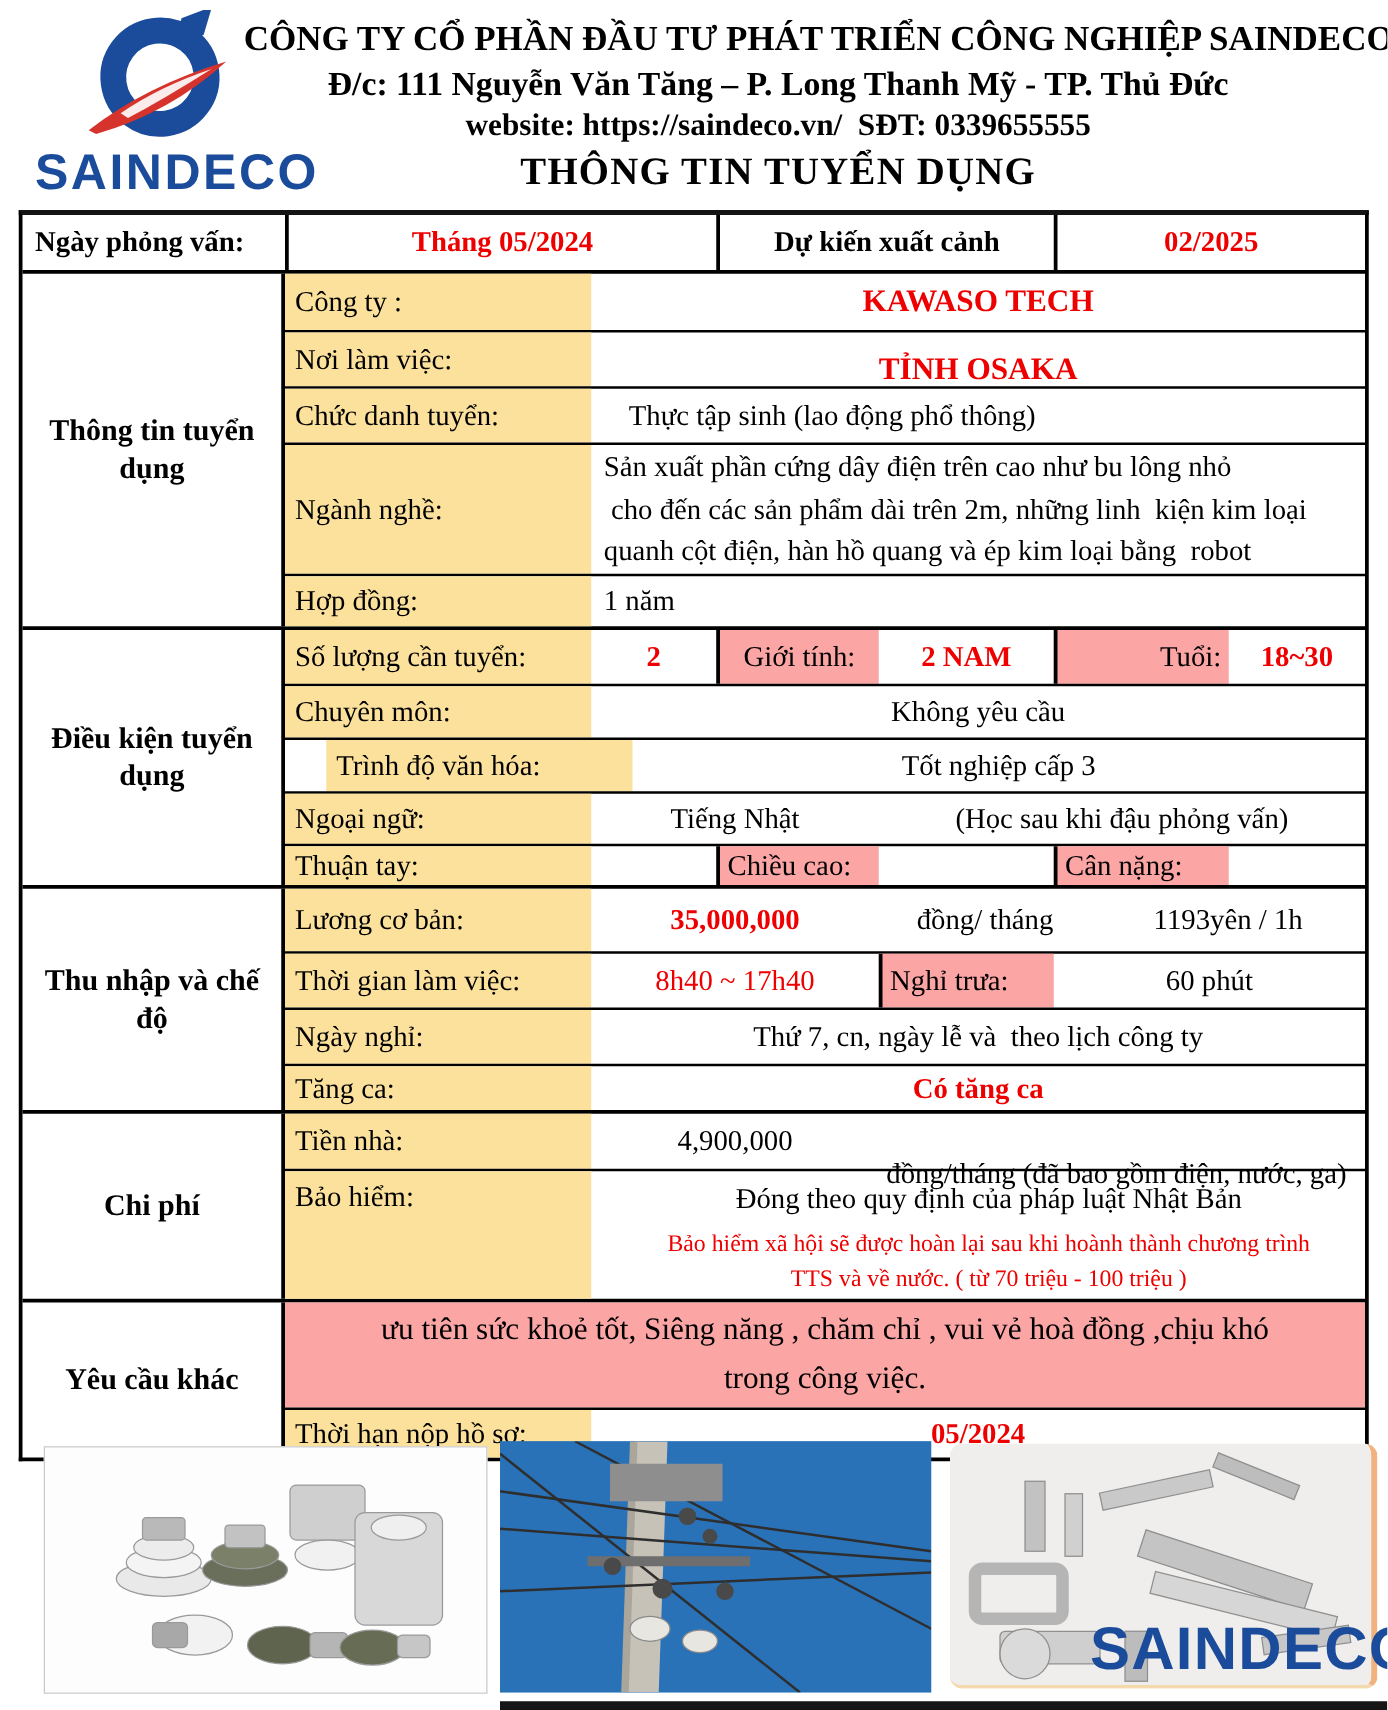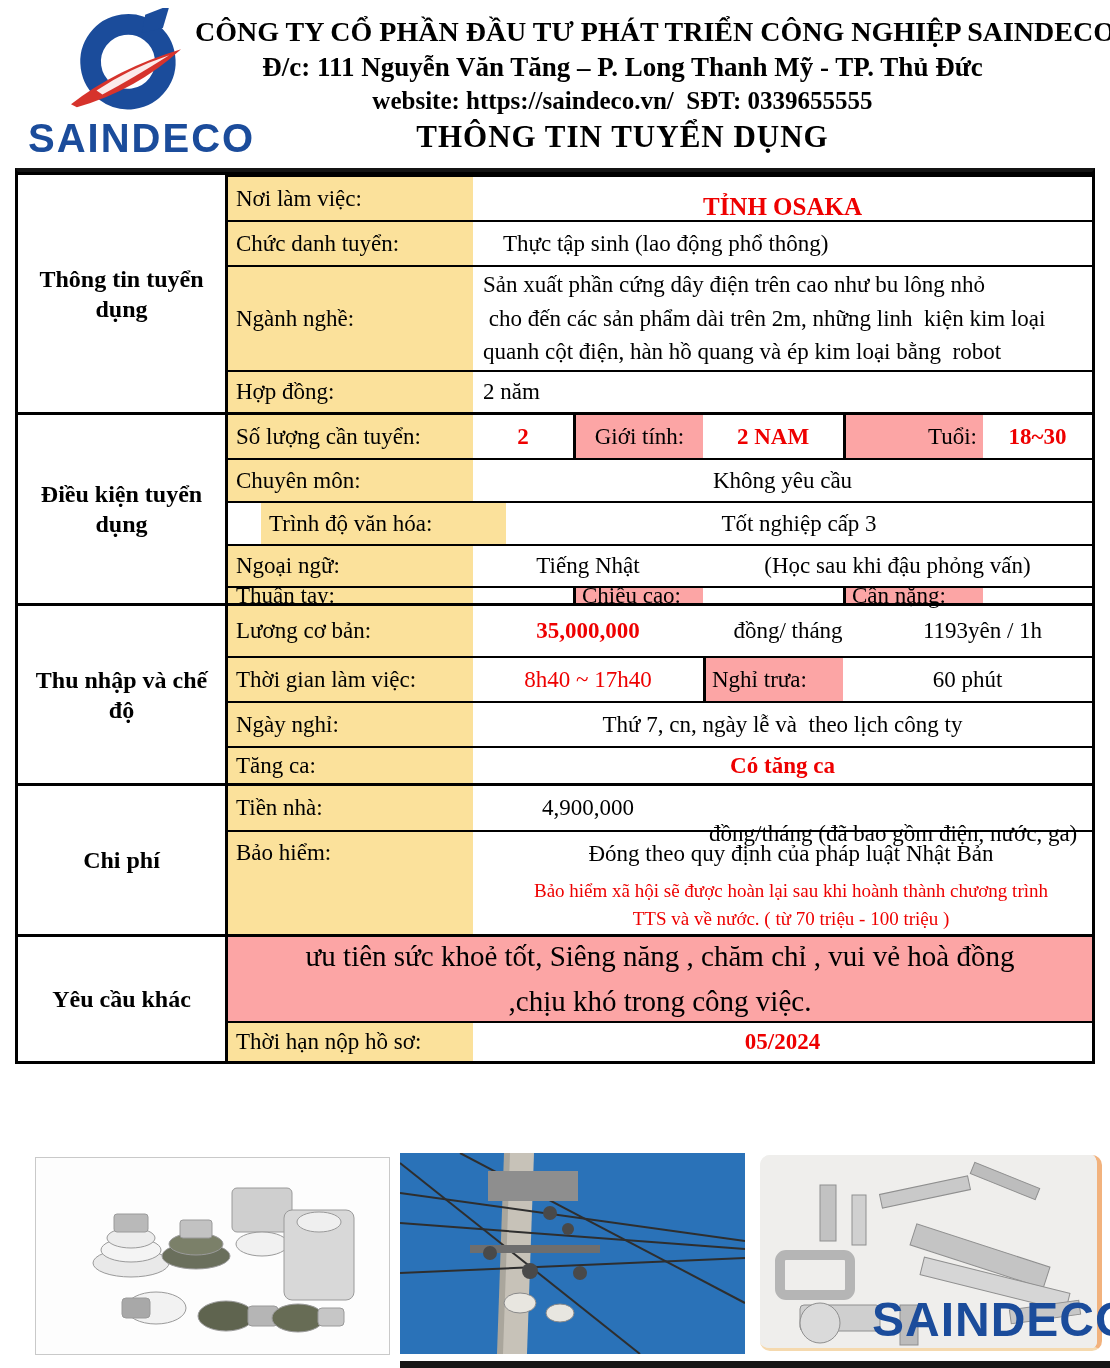--- a/index.html
+++ b/index.html
@@ -81,43 +81,53 @@
 
   <div class="head-text">
     <div class="head-line1">CÔNG TY CỔ PHẦN ĐẦU TƯ PHÁT TRIỂN CÔNG NGHIỆP SAINDECO</div>
     <div class="head-line2">Đ/c: 111 Nguyễn Văn Tăng – P. Long Thanh Mỹ - TP. Thủ Đức</div>
     <div class="head-line3">website: https://saindeco.vn/  SĐT: 0339655555</div>
     <div class="head-title">THÔNG TIN TUYỂN DỤNG</div>
   </div>
 
   <div class="tbl">
 
+    <div class="sec first toprow" style="height:44px;">
+      <div class="cell c1">Ngày phỏng vấn:</div>
+      <div class="cell c2 ctr red b bl3">Tháng 05/2024</div>
+      <div class="cell c3 ctr bl3">Dự kiến xuất cảnh</div>
+      <div class="cell c4 ctr red b bl3">02/2025</div>
+    </div>
 
     <div class="sec">
       <div class="secname">Thông tin tuyển dụng</div>
       <div class="rows">
+        <div class="row first" style="height:45px;">
+          <div class="cell lbl">Công ty :</div>
+          <div class="cell grow ctr red b" style="font-size:25px;">KAWASO TECH</div>
+        </div>
         <div class="row" style="height:45px;">
           <div class="cell lbl">Nơi làm việc:</div>
           <div class="cell grow ctr red b" style="font-size:25px;margin-top:16px;">TỈNH OSAKA</div>
         </div>
         <div class="row" style="height:45px;gap:20px;">
           <div class="cell lbl">Chức danh tuyển:</div>
           <div class="cell grow padl">Thực tập sinh (lao động phổ thông)</div>
         </div>
         <div class="row" style="height:105px;">
           <div class="cell lbl">Ngành nghề:</div>
           <div class="grow stack padl" style="line-height:1.45;">
             <div class="pre">Sản xuất phần cứng dây điện trên cao như bu lông nhỏ</div>
             <div class="pre"> cho đến các sản phẩm dài trên 2m, những linh  kiện kim loại</div>
             <div class="pre">quanh cột điện, hàn hồ quang và ép kim loại bằng  robot</div>
           </div>
         </div>
         <div class="row" style="height:42px;">
           <div class="cell lbl">Hợp đồng:</div>
-          <div class="cell grow padl">2 năm</div>
+          <div class="cell grow padl">1 năm</div>
         </div>
       </div>
     </div>
 
     <div class="sec">
       <div class="secname">Điều kiện tuyển dụng</div>
       <div class="rows">
         <div class="row first" style="height:43px;">
           <div class="cell lbl">Số lượng cần tuyển:</div>
           <div class="cell w100 ctr red b">2</div>
@@ -132,21 +142,21 @@
         </div>
         <div class="row" style="height:43px;padding-left:33px;">
           <div class="cell lbl">Trình độ văn hóa:</div>
           <div class="cell grow ctr">Tốt nghiệp cấp 3</div>
         </div>
         <div class="row" style="height:42px;justify-content:center;">
           <div class="cell lbl">Ngoại ngữ:</div>
           <div class="cell w230 ctr">Tiếng Nhật</div>
           <div class="cell grow ctr">(Học sau khi đậu phỏng vấn)</div>
         </div>
-        <div class="row" style="height:17px;justify-content:center;">
+        <div class="row" style="height:33px;justify-content:center;">
           <div class="cell lbl">Thuận tay:</div>
           <div class="cell w100"></div>
           <div class="cell w130 yel padl bl3" style="padding-left:6px;">Chiều cao:</div>
           <div class="cell w140"></div>
           <div class="cell w140 yel bl3" style="padding-left:6px;">Cân nặng:</div>
           <div class="cell grow"></div>
         </div>
       </div>
     </div>
 
@@ -191,21 +201,21 @@
             <div class="cell ctr red" style="flex:1; font-size:19px; padding:0 34px; line-height:1.5; text-align:center;">Bảo hiểm xã hội sẽ được hoàn lại sau khi hoành thành chương trình TTS và về nước. ( từ 70 triệu - 100 triệu )</div>
           </div>
         </div>
       </div>
     </div>
 
     <div class="sec">
       <div class="secname">Yêu cầu khác</div>
       <div class="rows">
         <div class="row first" style="height:84px;">
-          <div class="cell grow yel ctr" style="font-size:29px; padding:0 56px; line-height:1.55;">ưu tiên sức khoẻ tốt, Siêng năng , chăm chỉ , vui vẻ hoà đồng ,chịu khó trong công việc.</div>
+          <div class="cell grow yel ctr" style="font-size:25px; padding:0 56px; line-height:1.55;">ưu tiên sức khoẻ tốt, Siêng năng , chăm chỉ , vui vẻ hoà đồng ,chịu khó trong công việc.</div>
         </div>
         <div class="row" style="height:40px;">
           <div class="cell lbl">Thời hạn nộp hồ sơ:</div>
           <div class="cell grow ctr red b">05/2024</div>
         </div>
       </div>
     </div>
   </div>
 
   <div class="photo photo1">

